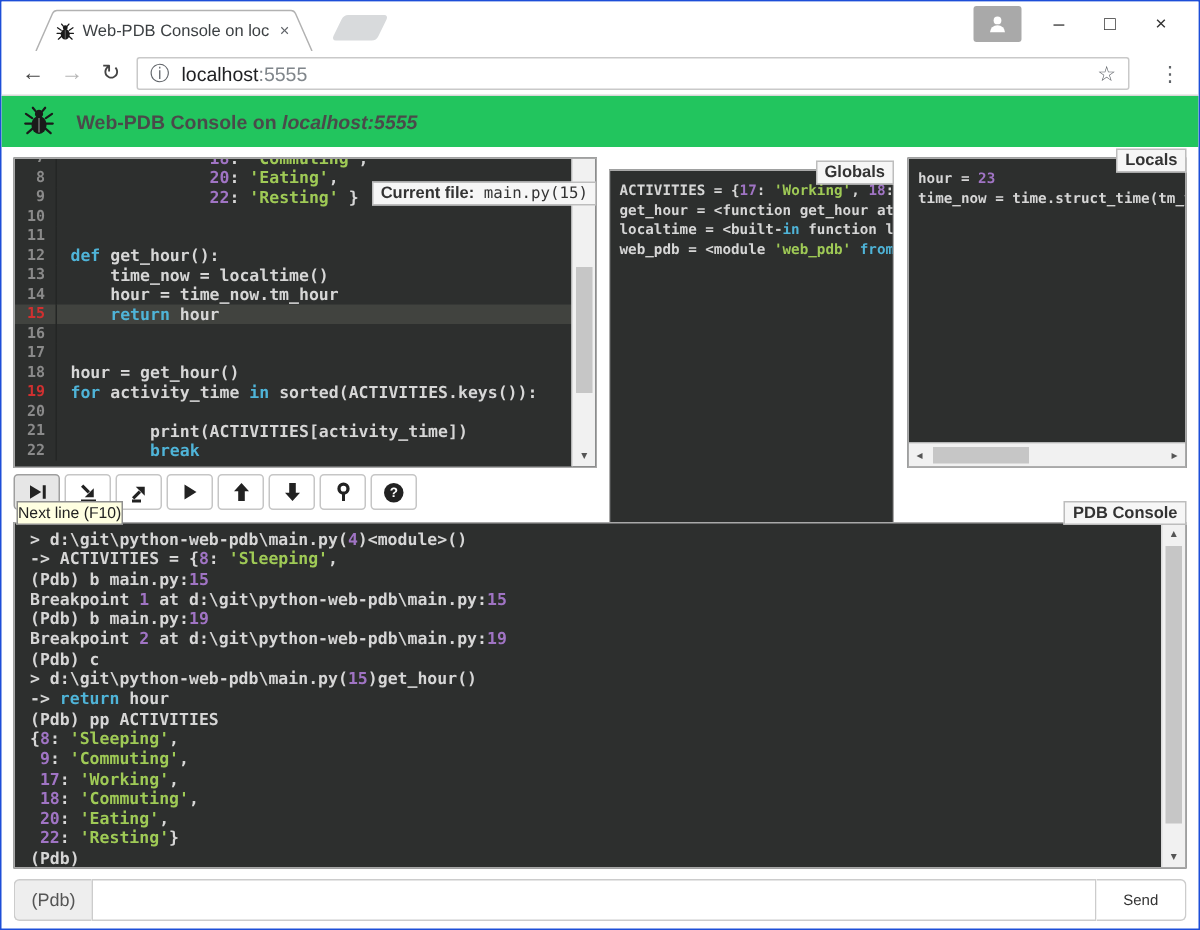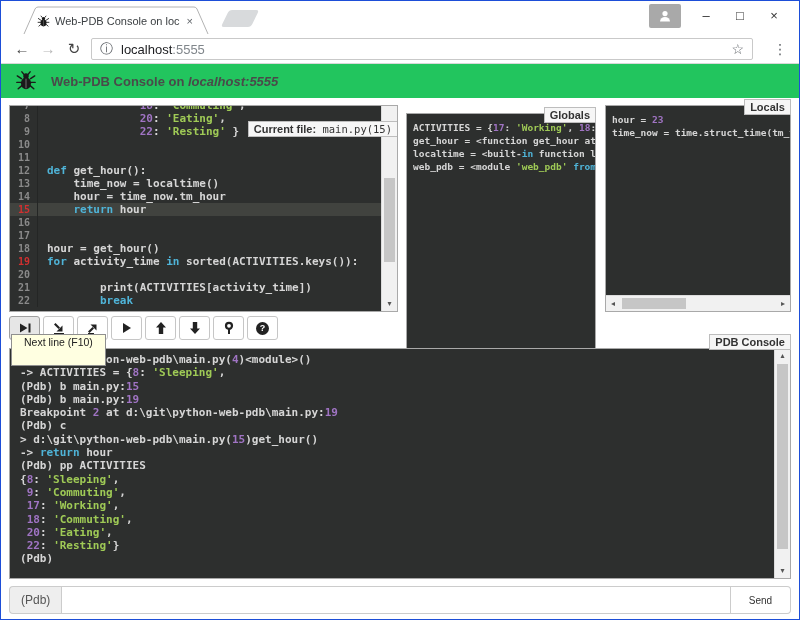--- a/index.html
+++ b/index.html
@@ -64,21 +64,21 @@
   .hscroll { position:absolute; left:0; right:0; bottom:0; height:16px; background:#f1f1f1; border-top:1px solid #dcdcdc; }
   .hthumb { position:absolute; top:2px; height:11px; background:#c6c6c6; }
   .hbtn { position:absolute; top:0; height:100%; width:14px; text-align:center; line-height:15px; font-size:8px; color:#555; }
 
   
   .dbg-toolbar { position:absolute; left:8px; top:315px; display:flex; gap:3px; }
   .dbg-btn { width:31px; height:24px; background:#fff; border:1px solid #c6c6c6; border-radius:3px; display:flex; align-items:center; justify-content:center; }
   .dbg-btn.active { background:#e6e6e6; border-color:#9f9f9f; }
   .help-circ { width:13px; height:13px; border-radius:50%; background:#222; color:#fff; font-size:9px; font-weight:bold; line-height:13px; text-align:center; }
 
-  .tooltip { position:absolute; left:10px; top:333px; height:32px; line-height:14px; background:#ffffe1; border:1px solid #8f8f8f; font-size:10.5px; color:#222; padding:0 12px; z-index:8; white-space:nowrap; }
+  .tooltip { position:absolute; left:10px; top:333px; height:16px; line-height:14px; background:#ffffe1; border:1px solid #8f8f8f; font-size:10.5px; color:#222; padding:0 0; z-index:8; white-space:nowrap; }
 
   
   .console-panel { left:8px; top:347px; width:782px; height:231px; }
   .console-panel .panel-label { top:-15px; }
   .console-lines { position:absolute; left:0; top:4px; right:17px; padding-left:10px; overflow:hidden; bottom:0; }
   .console-lines .tline { font-size:11px; height:13.3px; line-height:13.3px; }
 
   
   .inputrow { position:absolute; left:8px; top:585px; width:782px; height:28px; display:flex; }
   .pdb-addon { background:#eee; border:1px solid #ccc; border-right:none; border-radius:4px 0 0 4px; color:#555; font-size:12px; padding:0 11px; line-height:26px; }
@@ -311,20 +311,21 @@
   </div>
 
   <div class="tooltip">Next line (F10)</div>
 
   <div class="panel console-panel">
     <div class="panel-label">PDB Console</div>
     <div class="console-lines" id="console-lines">
         <div class="tline"><span class="sg-p">&gt; d:\git\python-web-pdb\main.py(</span><span class="sg-n">4</span><span class="sg-p">)&lt;module&gt;()</span></div>
         <div class="tline"><span class="sg-p">-&gt; ACTIVITIES = {</span><span class="sg-n">8</span><span class="sg-p">: </span><span class="sg-s">'Sleeping'</span><span class="sg-p">,</span></div>
         <div class="tline"><span class="sg-p">(Pdb) b main.py:</span><span class="sg-n">15</span></div>
+        <div class="tline"><span class="sg-p">Breakpoint </span><span class="sg-n">1</span><span class="sg-p"> at d:\git\python-web-pdb\main.py:</span><span class="sg-n">15</span></div>
         <div class="tline"><span class="sg-p">(Pdb) b main.py:</span><span class="sg-n">19</span></div>
         <div class="tline"><span class="sg-p">Breakpoint </span><span class="sg-n">2</span><span class="sg-p"> at d:\git\python-web-pdb\main.py:</span><span class="sg-n">19</span></div>
         <div class="tline"><span class="sg-p">(Pdb) c</span></div>
         <div class="tline"><span class="sg-p">&gt; d:\git\python-web-pdb\main.py(</span><span class="sg-n">15</span><span class="sg-p">)get_hour()</span></div>
         <div class="tline"><span class="sg-p">-&gt; </span><span class="sg-k">return</span><span class="sg-p"> hour</span></div>
         <div class="tline"><span class="sg-p">(Pdb) pp ACTIVITIES</span></div>
         <div class="tline"><span class="sg-p">{</span><span class="sg-n">8</span><span class="sg-p">: </span><span class="sg-s">'Sleeping'</span><span class="sg-p">,</span></div>
         <div class="tline"><span class="sg-p"> </span><span class="sg-n">9</span><span class="sg-p">: </span><span class="sg-s">'Commuting'</span><span class="sg-p">,</span></div>
         <div class="tline"><span class="sg-p"> </span><span class="sg-n">17</span><span class="sg-p">: </span><span class="sg-s">'Working'</span><span class="sg-p">,</span></div>
         <div class="tline"><span class="sg-p"> </span><span class="sg-n">18</span><span class="sg-p">: </span><span class="sg-s">'Commuting'</span><span class="sg-p">,</span></div>

